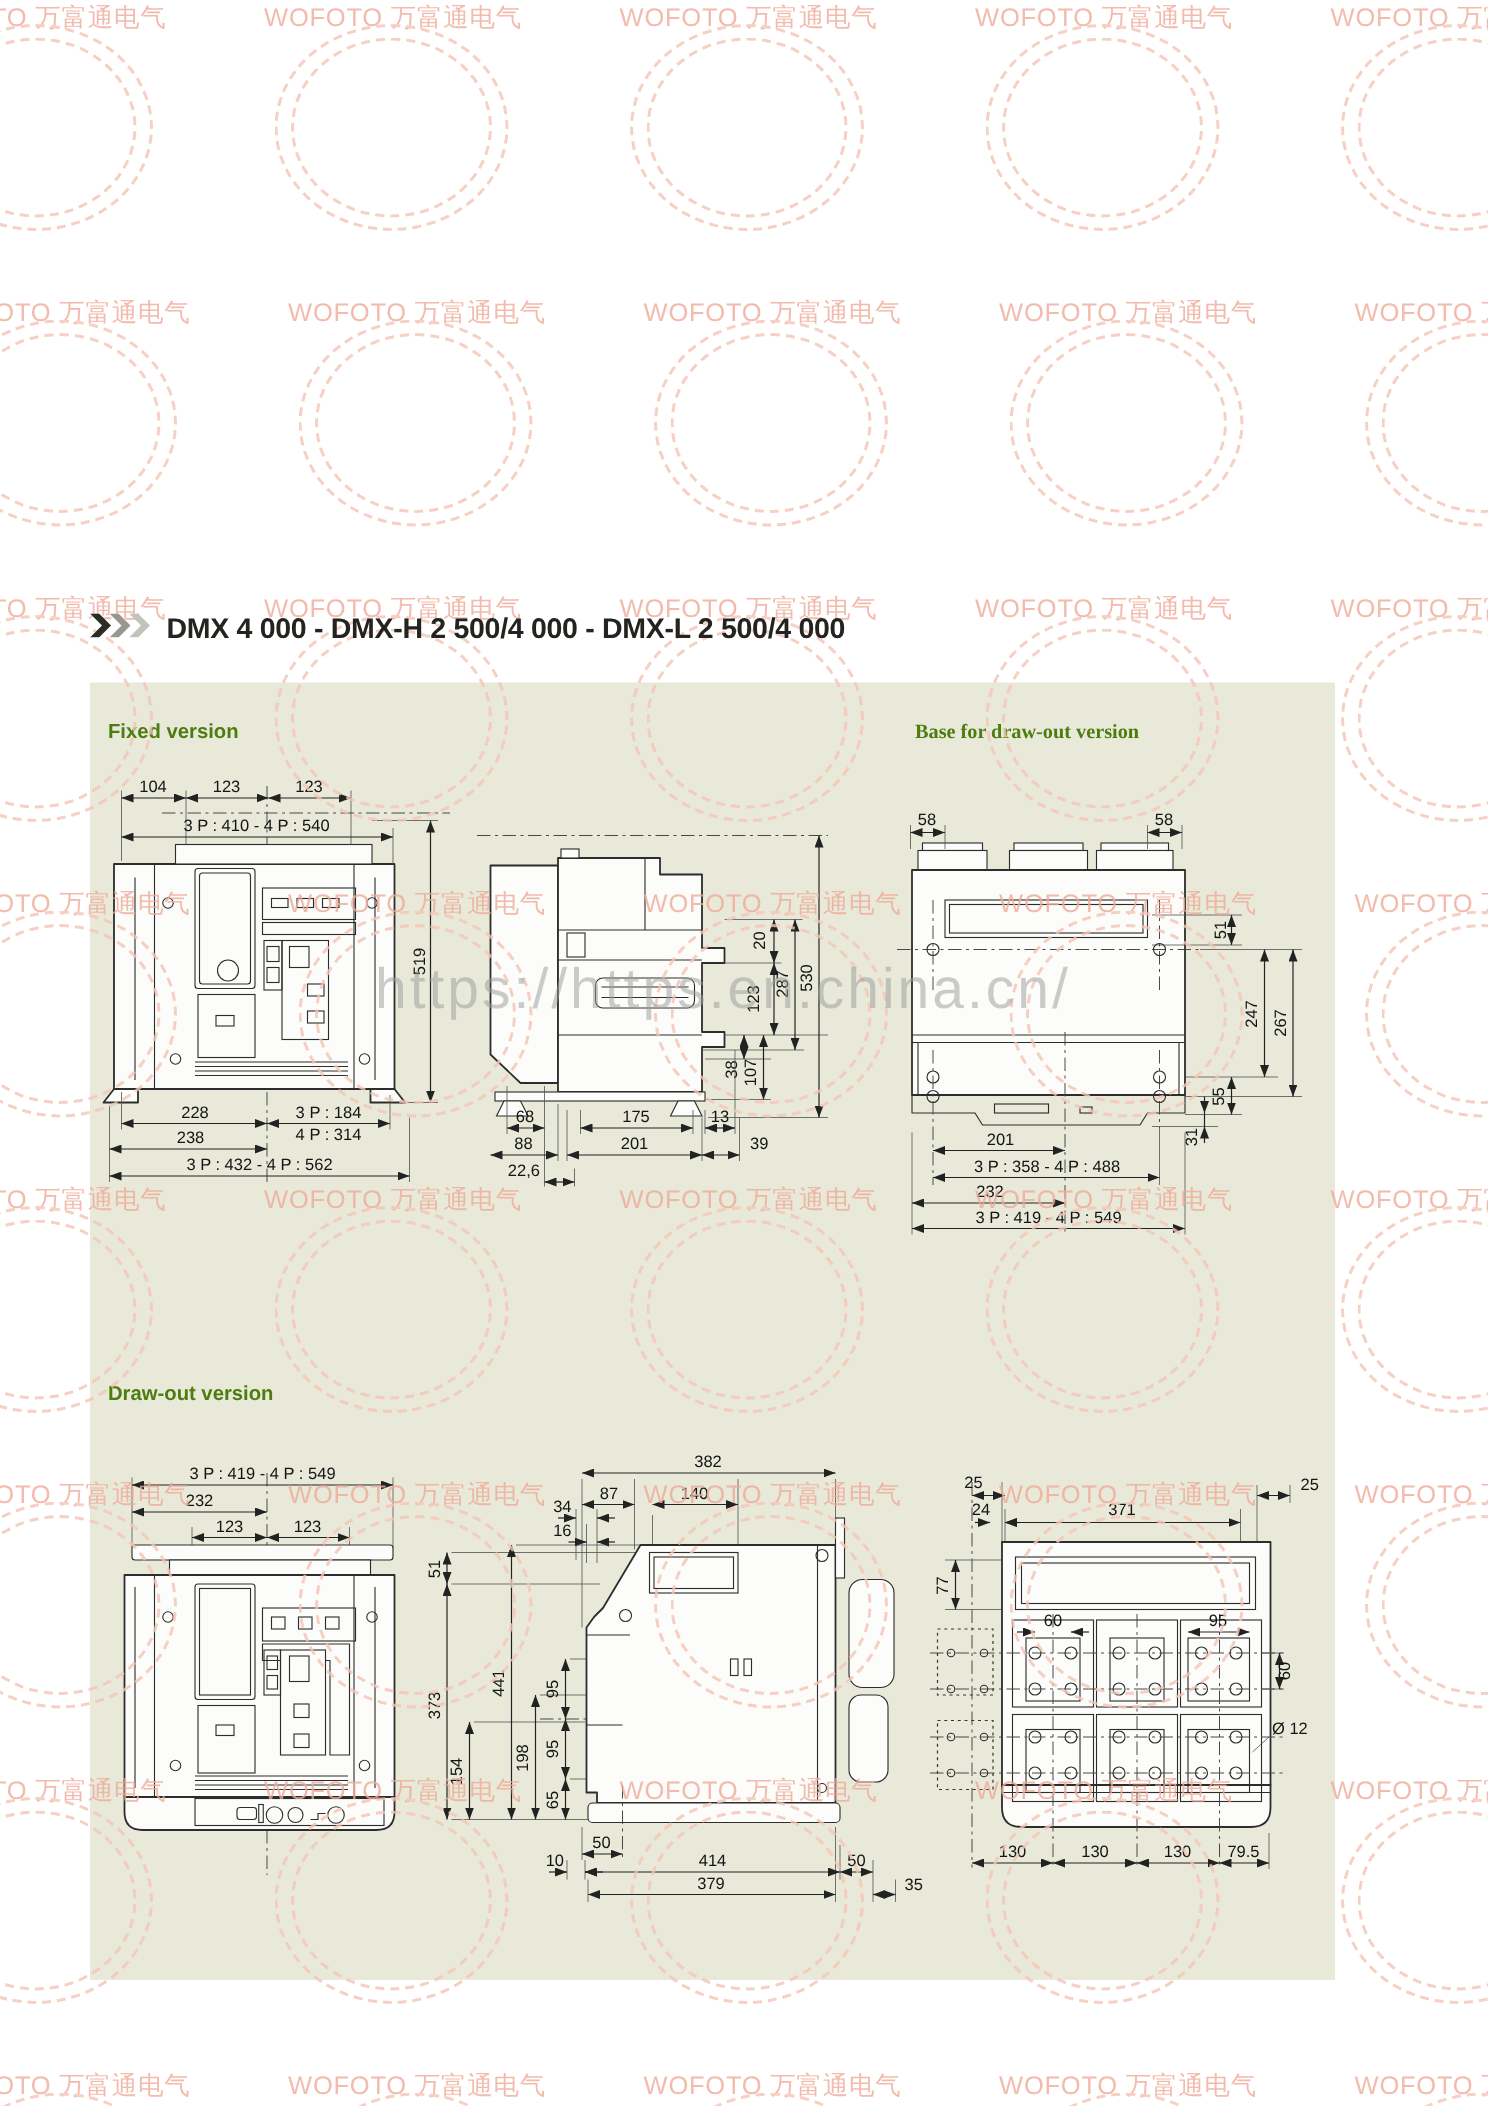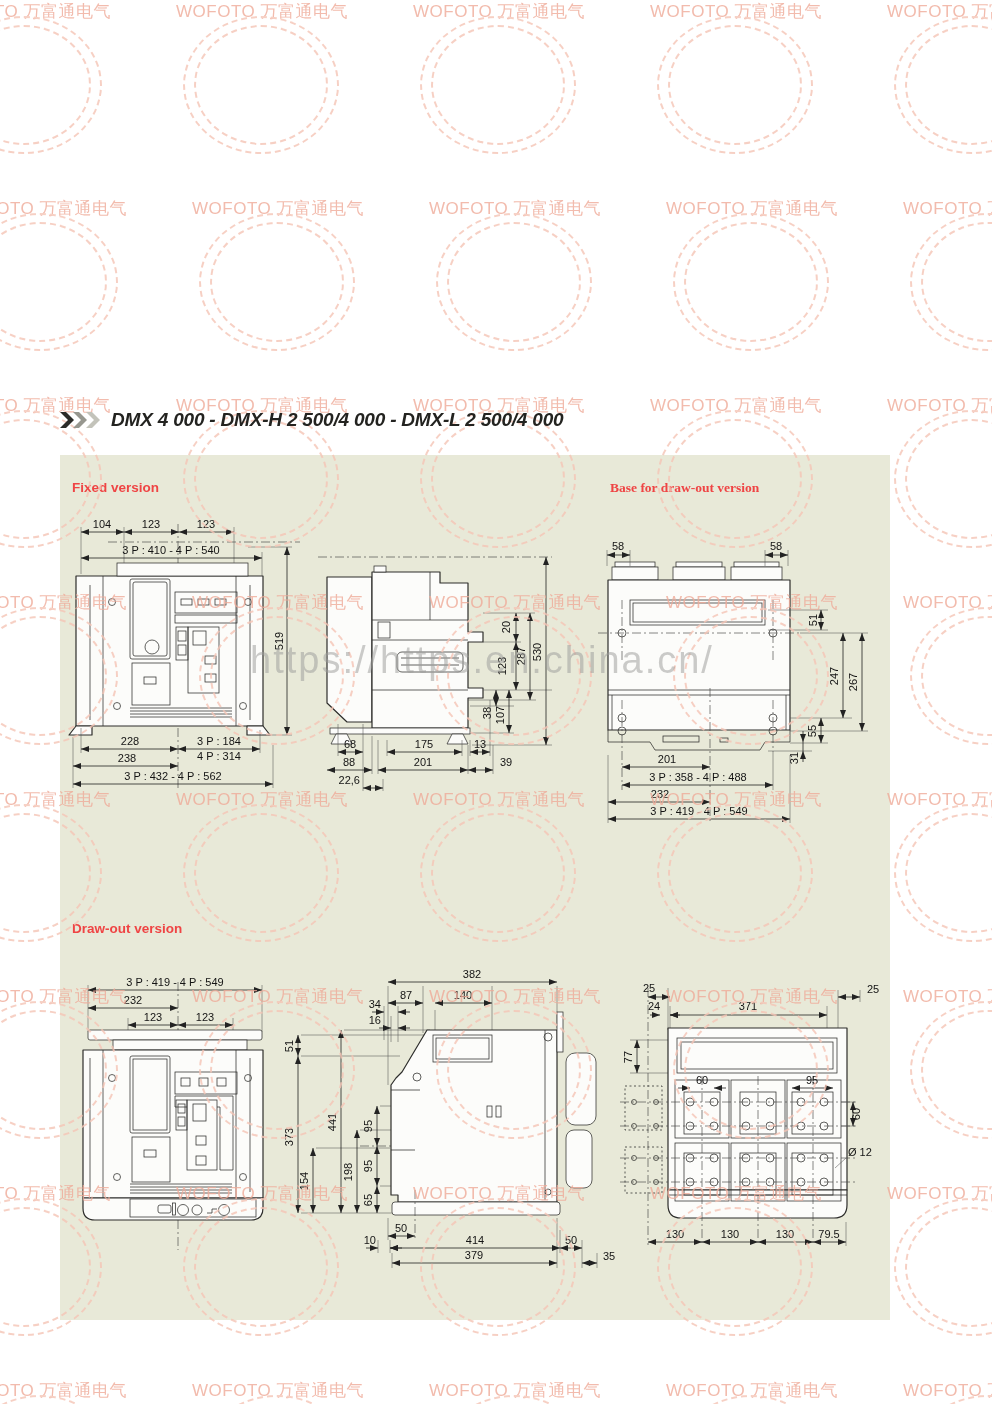--- a/index.html
+++ b/index.html
@@ -1,20 +1,20 @@
 <!DOCTYPE html>
 <html><head>
 <meta charset="utf-8">
 <style>
   html,body{margin:0;padding:0;}
   body{width:992px;height:1404px;position:relative;overflow:hidden;background:#ffffff;
        font-family:"Liberation Sans",sans-serif;}
   .panel{position:absolute;left:60px;top:455px;width:830px;height:865px;background:#e8e9d8;z-index:1;}
-  .sec-label{position:absolute;font-size:13.5px;font-weight:bold;color:#ef4444;z-index:4;}
-  .title-row{position:absolute;left:60px;top:409px;display:flex;align-items:center;z-index:9;font-style:italic;}
+  .sec-label{position:absolute;font-size:13.5px;font-weight:bold;color:#4d7c0f;z-index:4;}
+  .title-row{position:absolute;left:60px;top:409px;display:flex;align-items:flex-start;z-index:9;}
   .title-text{font-size:19px;font-weight:bold;color:#232320;letter-spacing:-0.2px;margin-left:9px;white-space:nowrap;}
   svg.draw{position:absolute;left:0;top:0;z-index:3;}
   
   .wm-layer{position:absolute;left:0;top:0;width:992px;height:1404px;z-index:6;pointer-events:none;}
   .stamp{position:absolute;width:190px;height:170px;opacity:.8;}
   .stamp-text{display:block;text-align:center;font-size:17px;color:#efab99;letter-spacing:.5px;white-space:nowrap;}
   .ring{position:absolute;border:2px dashed #f5c5b6;border-radius:50%;}
   .r1{left:16px;top:16px;width:152px;height:134px;}
   .r2{left:27px;top:25px;width:130px;height:116px;}
   .wm-center{position:absolute;left:250px;top:630px;z-index:7;color:#9d9d9b;opacity:.52;pointer-events:none;white-space:nowrap;}

